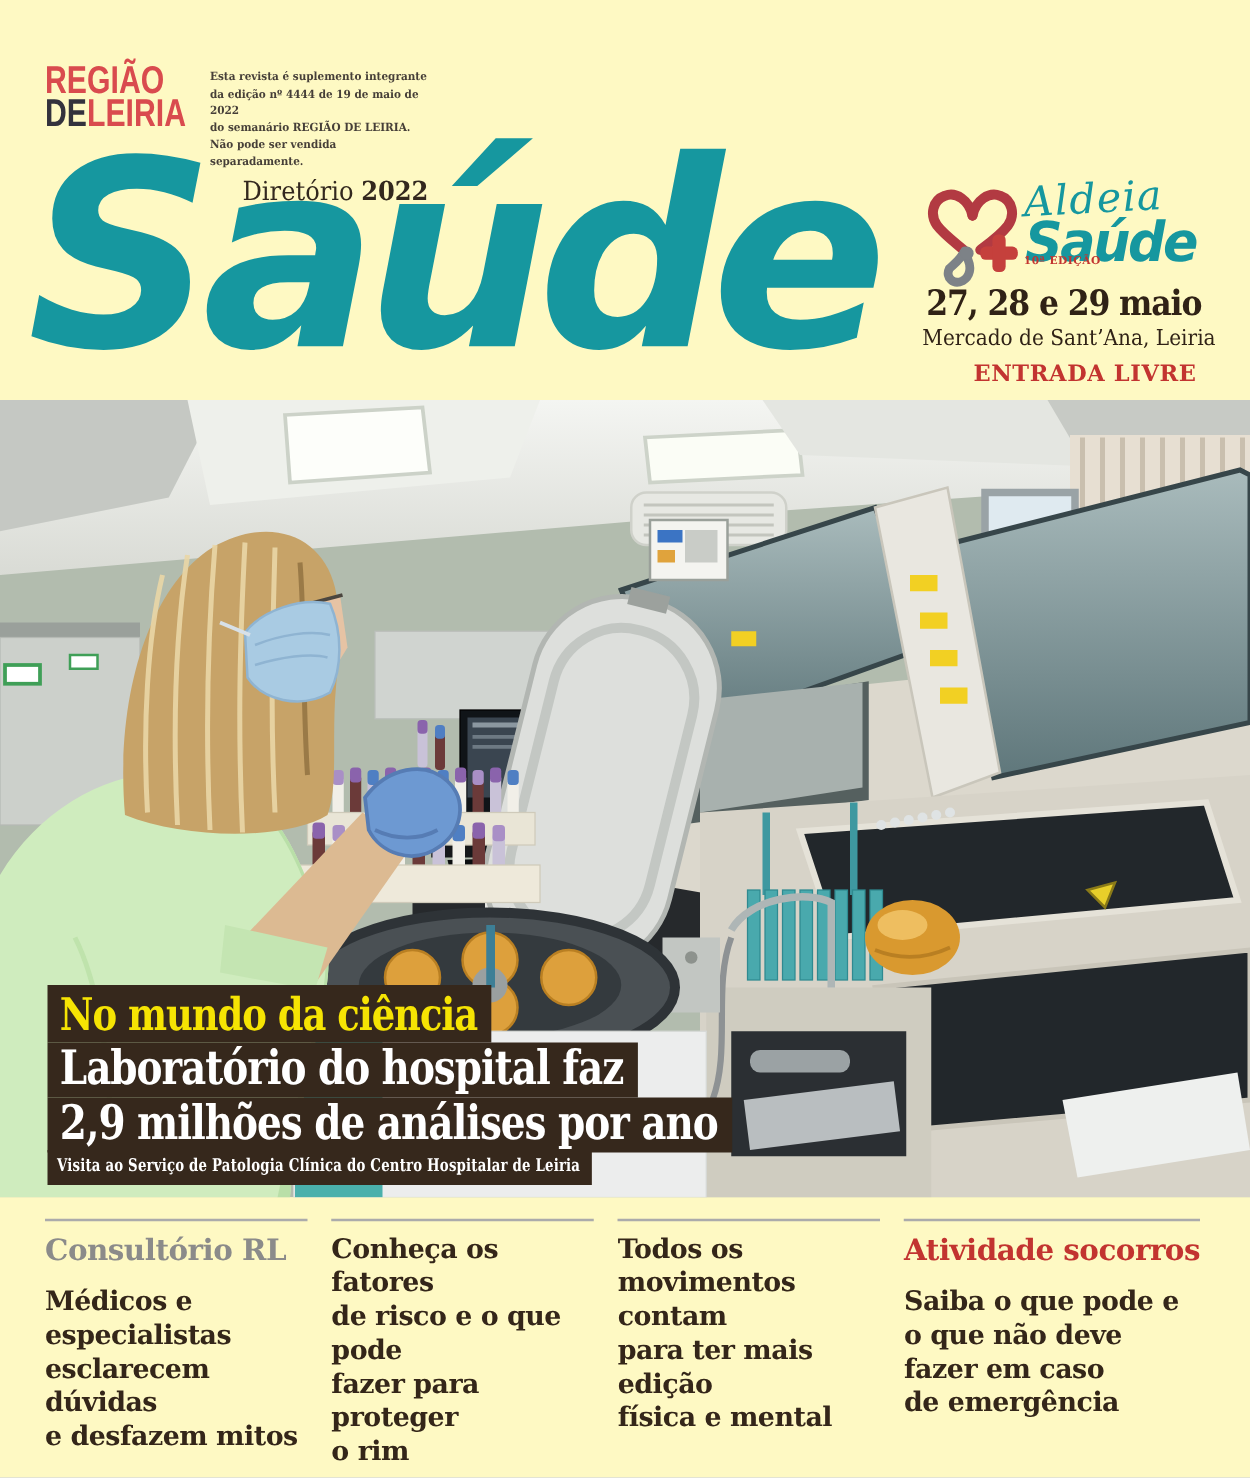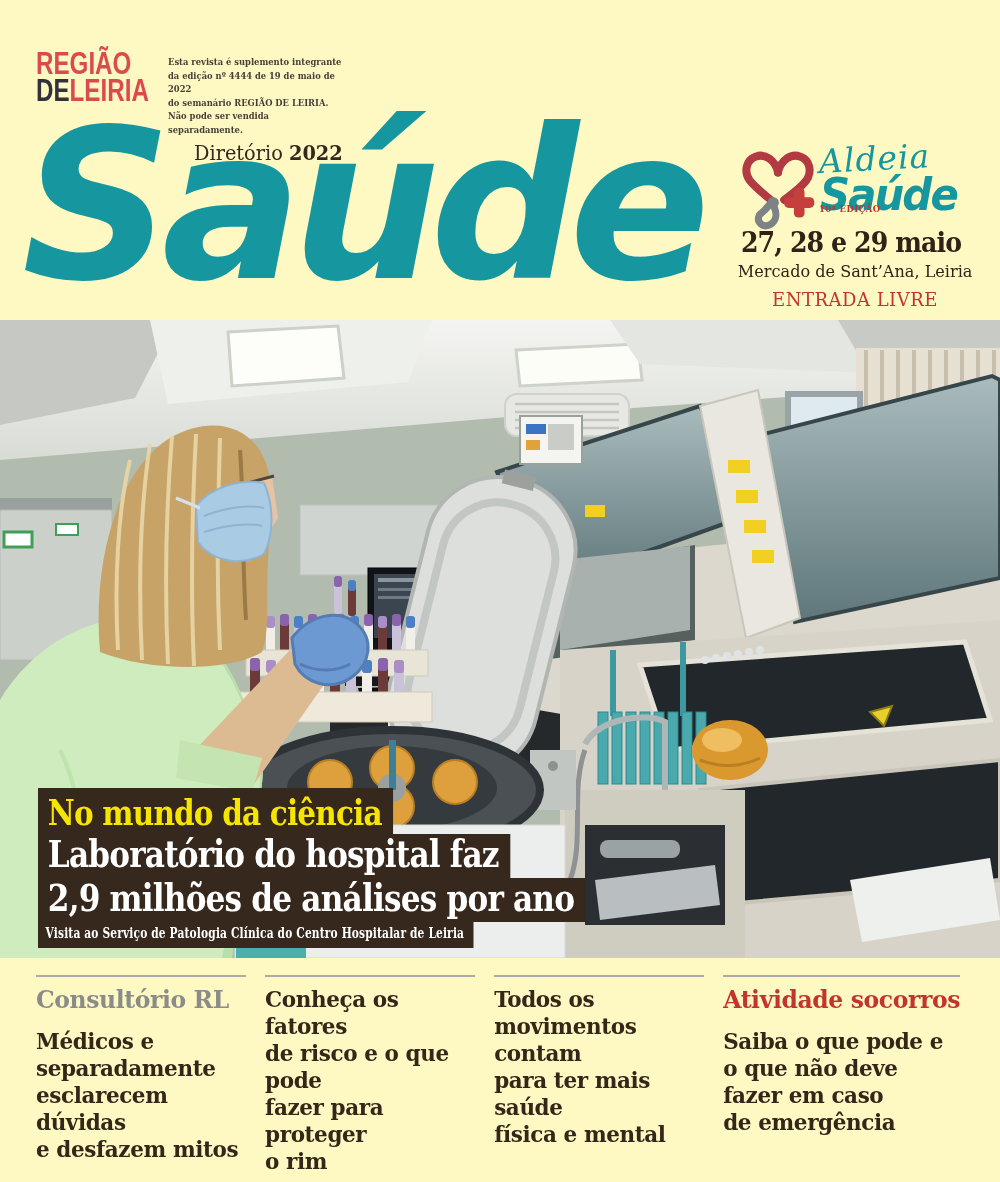--- a/index.html
+++ b/index.html
@@ -32,22 +32,22 @@
         font-weight:700;font-size:44px;letter-spacing:-2px;color:#16979f;margin-top:-12px;
         transform:scaleX(.95);transform-origin:left top;}
   .event .edition{position:absolute;left:70px;top:62px;font-size:8.5px;font-weight:700;
         color:#c23430;letter-spacing:.4px;white-space:nowrap;margin-left:21px;}
   .event .dates{position:absolute;left:0;top:84px;width:100%;text-align:center;
         font-weight:700;font-size:28px;color:#302216;letter-spacing:-1px;
         transform:scaleX(.9);transform-origin:center top;white-space:nowrap;}
   .event .location{position:absolute;left:0;top:119px;width:100%;text-align:center;
         font-size:17.5px;color:#302216;transform:scaleX(.92);transform-origin:center top;
         white-space:nowrap;}
-  .event .admission{position:absolute;left:4px;top:147px;width:100%;text-align:center;
-        font-weight:400;font-size:18px;color:#c23430;letter-spacing:.5px;white-space:nowrap;}
+  .event .admission{position:absolute;left:17px;top:147px;width:100%;text-align:center;
+        font-weight:700;font-size:18px;color:#c23430;letter-spacing:.5px;white-space:nowrap;}
   
   .photo{position:absolute;left:0;top:320px;width:1000px;height:638px;overflow:hidden;}
   .photo svg{position:absolute;left:0;top:0;}
   .headline{position:absolute;left:38px;top:468px;z-index:5;}
   .hl-row{display:table;background:#36281c;color:#fff;font-weight:700;
         font-size:38px;line-height:1.0;padding:1px 14px 5px 12px;letter-spacing:-1px;
         transform:scaleX(.82);transform-origin:left top;white-space:nowrap;}
   .hl-row.kick{font-size:36px;color:#f6e403;padding-top:6px;padding-bottom:4px;}
   .caption{position:absolute;left:38px;top:600px;z-index:5;display:table;
         background:#36281c;color:#fff;font-weight:700;font-size:14px;line-height:1.1;
@@ -332,34 +332,34 @@
       <div class="hl-row">Laboratório do hospital faz</div>
       <div class="hl-row">2,9 milhões de análises por ano</div>
     </div>
     <div class="caption">Visita ao Serviço de Patologia Clínica do Centro Hospitalar de Leiria</div>
   </div>
 
   <div class="teasers">
     <div class="teaser">
       <h3 style="color: rgb(139, 139, 138);">Consultório RL</h3>
       <p>Médicos e
-separadamente
+especialistas
 esclarecem dúvidas
 e desfazem mitos</p>
     </div>
     <div class="teaser">
       <p>Conheça os fatores
 de risco e o que pode
 fazer para proteger
 o rim</p>
     </div>
     <div class="teaser">
       <p>Todos os
 movimentos contam
-para ter mais saúde
+para ter mais edição
 física e mental</p>
     </div>
     <div class="teaser">
       <h3 style="color: rgb(194, 52, 48);">Atividade socorros</h3>
       <p>Saiba o que pode e
 o que não deve
 fazer em caso
 de emergência</p>
     </div>
   </div>

